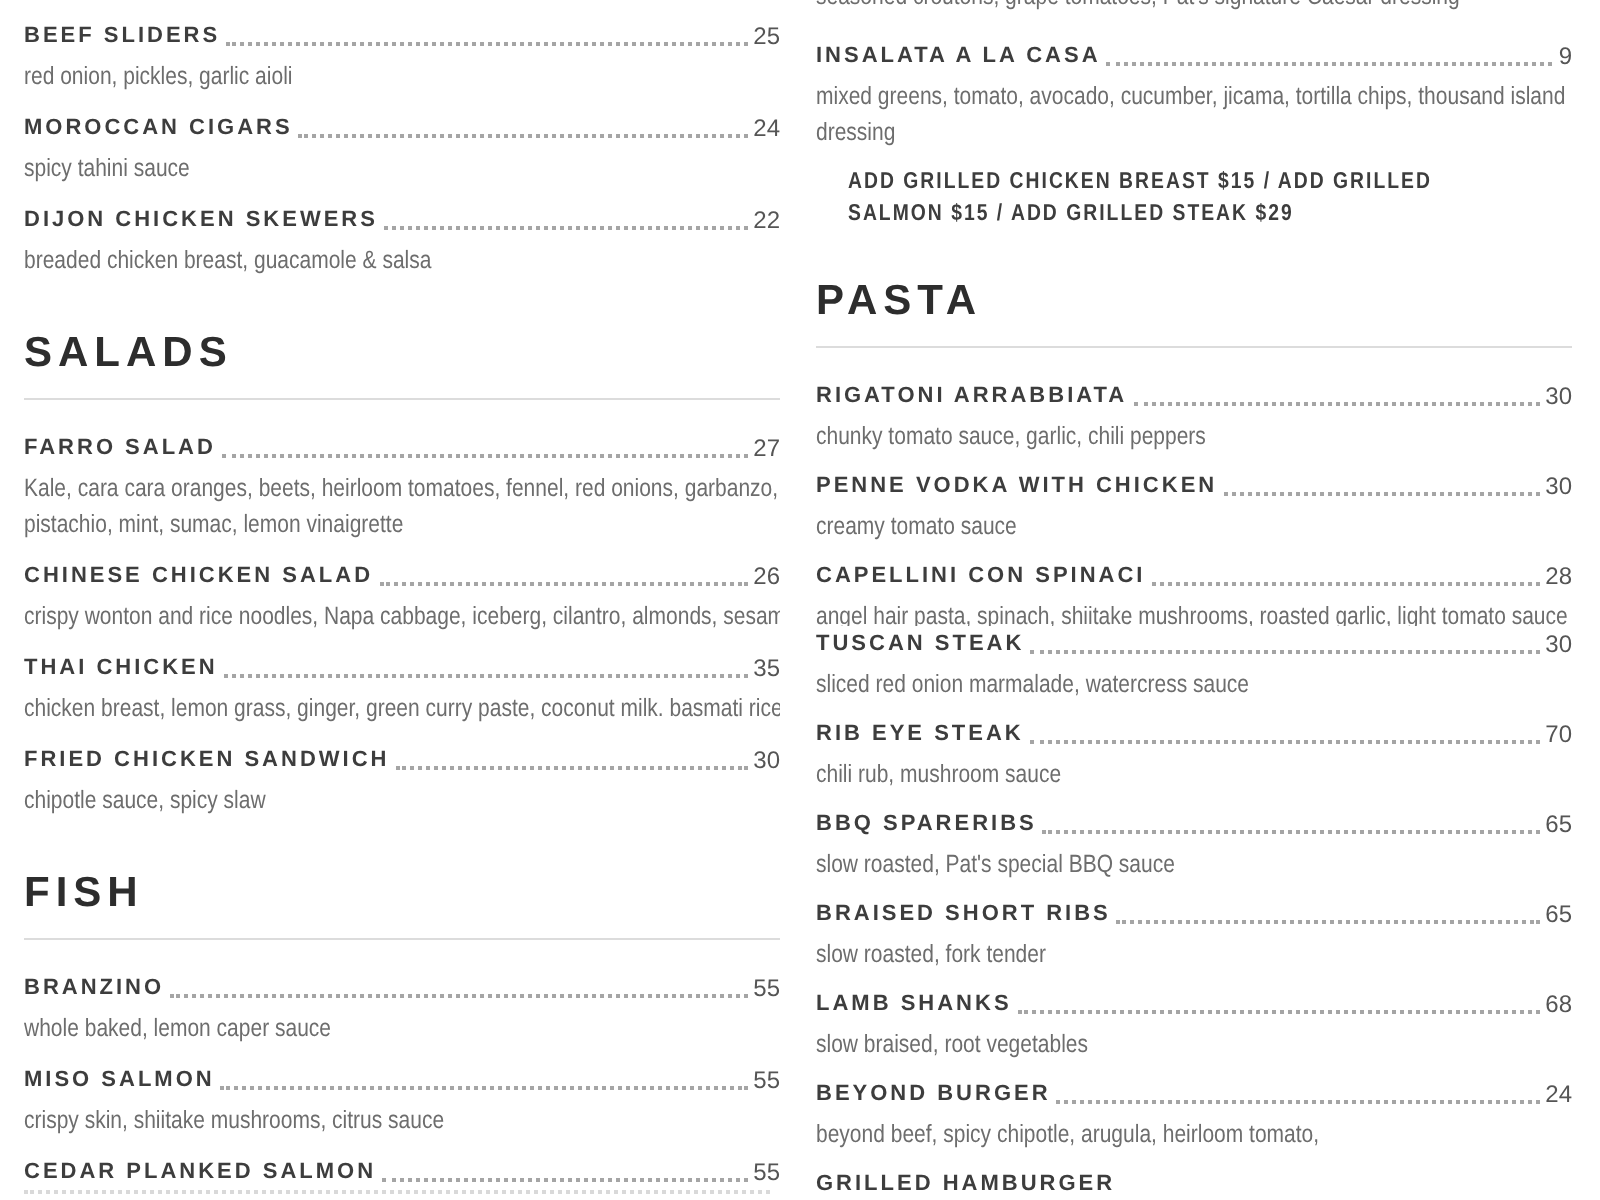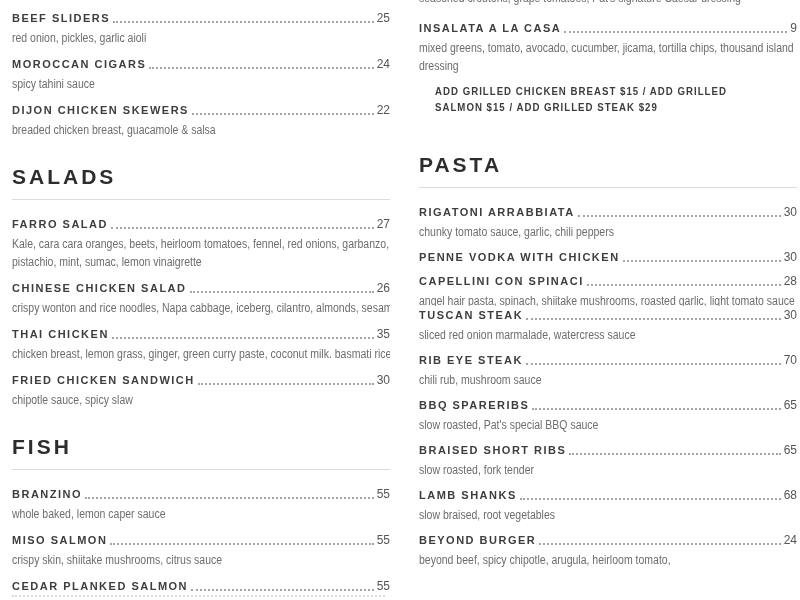--- a/index.html
+++ b/index.html
@@ -2,38 +2,38 @@
 <html><head>
 <meta charset="utf-8">
 <style>
   * { margin:0; padding:0; box-sizing:border-box; }
   html,body { width:800px; height:600px; overflow:hidden; background:#ffffff;
               font-family:"Liberation Sans","DejaVu Sans",sans-serif; }
   .page { position:relative; width:800px; height:593px; background:#fff; }
 
   .col { position:absolute; top:0; height:600px; overflow:hidden; }
   .col-left  { left:12px;  width:378px; padding-top:10px; }
-  .col-right { left:419px; width:378px; padding-top:20px; }
+  .col-right { left:408px; width:378px; padding-top:20px; }
 
   .menu-item { margin-bottom:9px; }
   .col-right .menu-item { margin-bottom:8px; }
 
   .item-row { display:flex; align-items:flex-end; }
   .item-name { font-size:11px; font-weight:700; letter-spacing:1.5px; color:#3d3d3d;
                white-space:nowrap; line-height:16px; }
   .leader { flex:1; border-bottom:2px dotted #a5a5a5; margin:0 3px 3px 3px; min-width:12px; }
   .item-price { font-size:12px; font-weight:400; color:#555; line-height:16px; }
 
   .item-desc { margin-top:3px; }
   .desc-line { font-size:12.5px; color:#6d6d6d; line-height:18px; white-space:nowrap;
                transform:scaleX(0.84); transform-origin:0 0; width:119%; }
 
   .section-heading { font-size:21px; font-weight:700; letter-spacing:3px; color:#2d2d2d;
                      line-height:24px; margin-top:26px; }
-  .col-right .section-heading { margin-top:38px; }
+  .col-right .section-heading { margin-top:24px; }
   .section-rule { border:none; border-top:1px solid #dcdcdc; margin:10px 0 16px 0; }
 
   .menu-note { margin:0 0 0 16px; }
   .note-line { font-size:11.5px; font-weight:700; letter-spacing:1.2px; color:#3d3d3d;
                line-height:16px; white-space:nowrap; transform:scaleX(0.84);
                transform-origin:0 0; width:119%; }
 
   .item-seam { margin-bottom:1px !important; }
   .item-seam .item-desc { height:14px; overflow:hidden; }
 
@@ -183,20 +183,23 @@
         <div class="item-desc">
           <div class="desc-line">chunky tomato sauce, garlic, chili peppers</div>
         </div>
       </div>
       <div class="menu-item">
         <div class="item-row">
           <span class="item-name">PENNE VODKA WITH CHICKEN</span>
           <span class="leader"></span>
           <span class="item-price">30</span>
         </div>
+        <div class="item-desc">
+          <div class="desc-line">creamy tomato sauce</div>
+        </div>
       </div>
       <div class="menu-item item-seam">
         <div class="item-row">
           <span class="item-name">CAPELLINI CON SPINACI</span>
           <span class="leader"></span>
           <span class="item-price">28</span>
         </div>
         <div class="item-desc">
           <div class="desc-line">angel hair pasta, spinach, shiitake mushrooms, roasted garlic, light tomato sauce</div>
         </div>
@@ -252,16 +255,21 @@
         </div>
       </div>
       <div class="menu-item">
         <div class="item-row">
           <span class="item-name">BEYOND BURGER</span>
           <span class="leader"></span>
           <span class="item-price">24</span>
         </div>
         <div class="item-desc">
           <div class="desc-line">beyond beef, spicy chipotle, arugula, heirloom tomato,</div>
+        </div>
+      </div>
+      <div class="menu-item">
+        <div class="item-row">
+          <span class="item-name">GRILLED HAMBURGER</span>
         </div>
       </div>
     </div>
 </div>
 
 </body></html>

